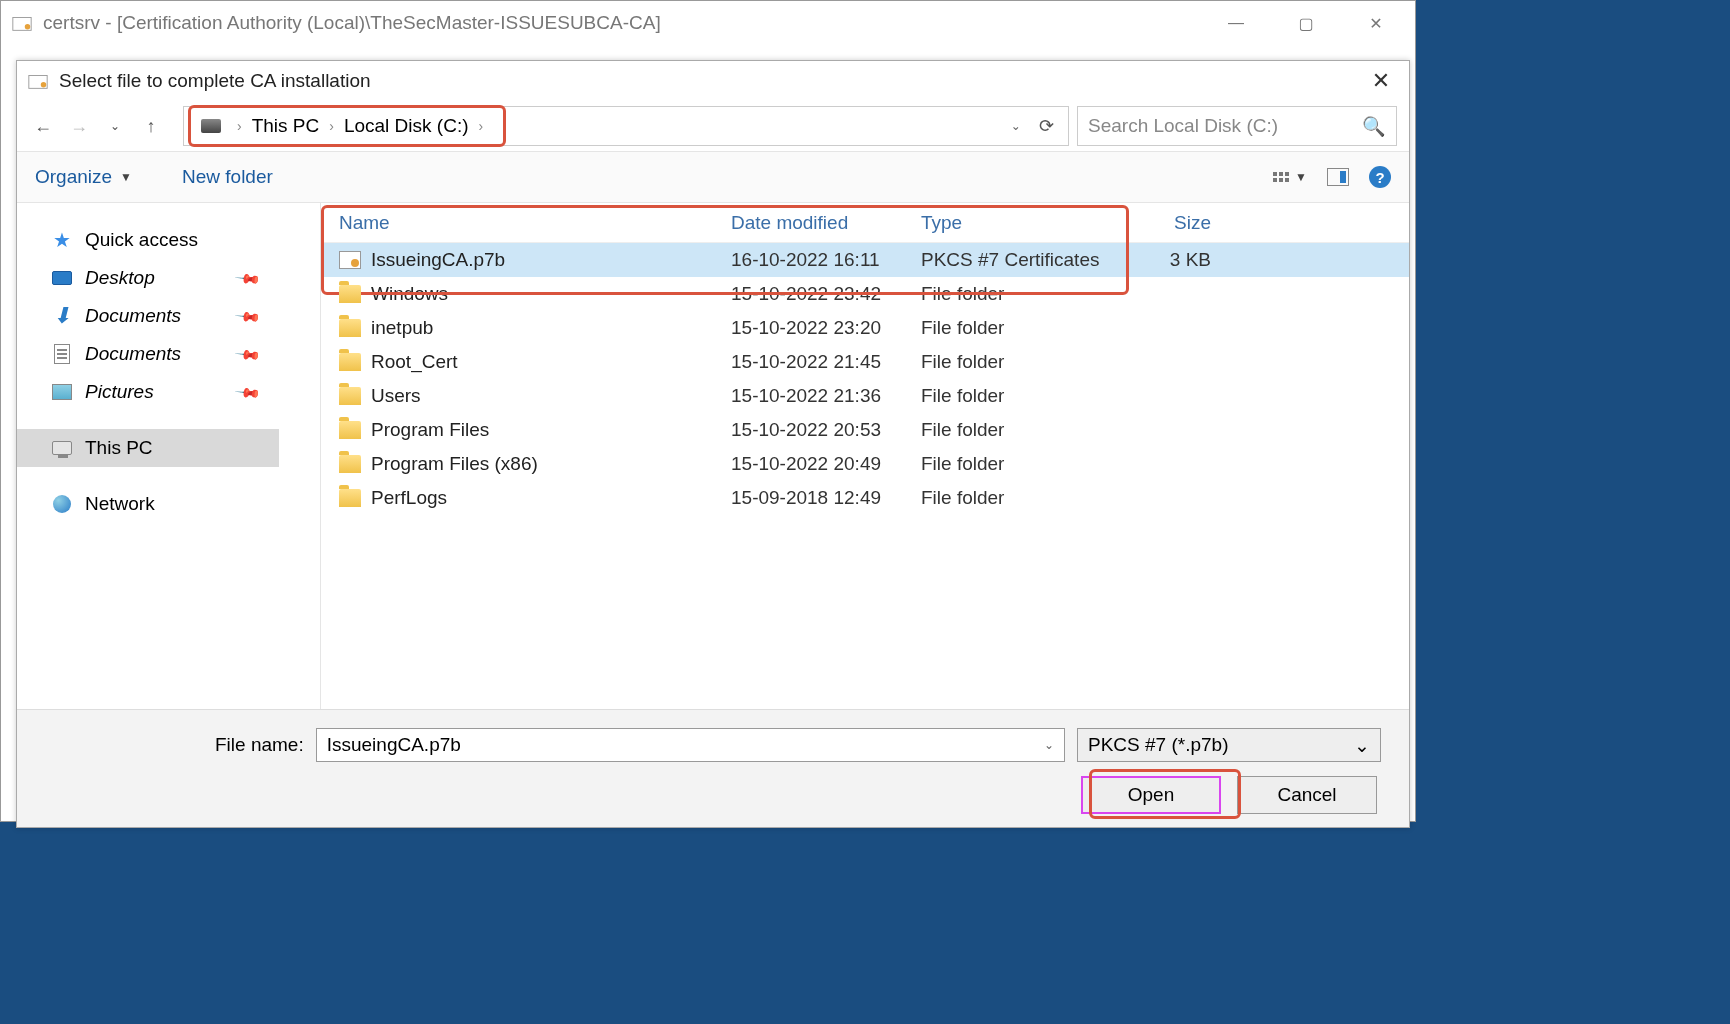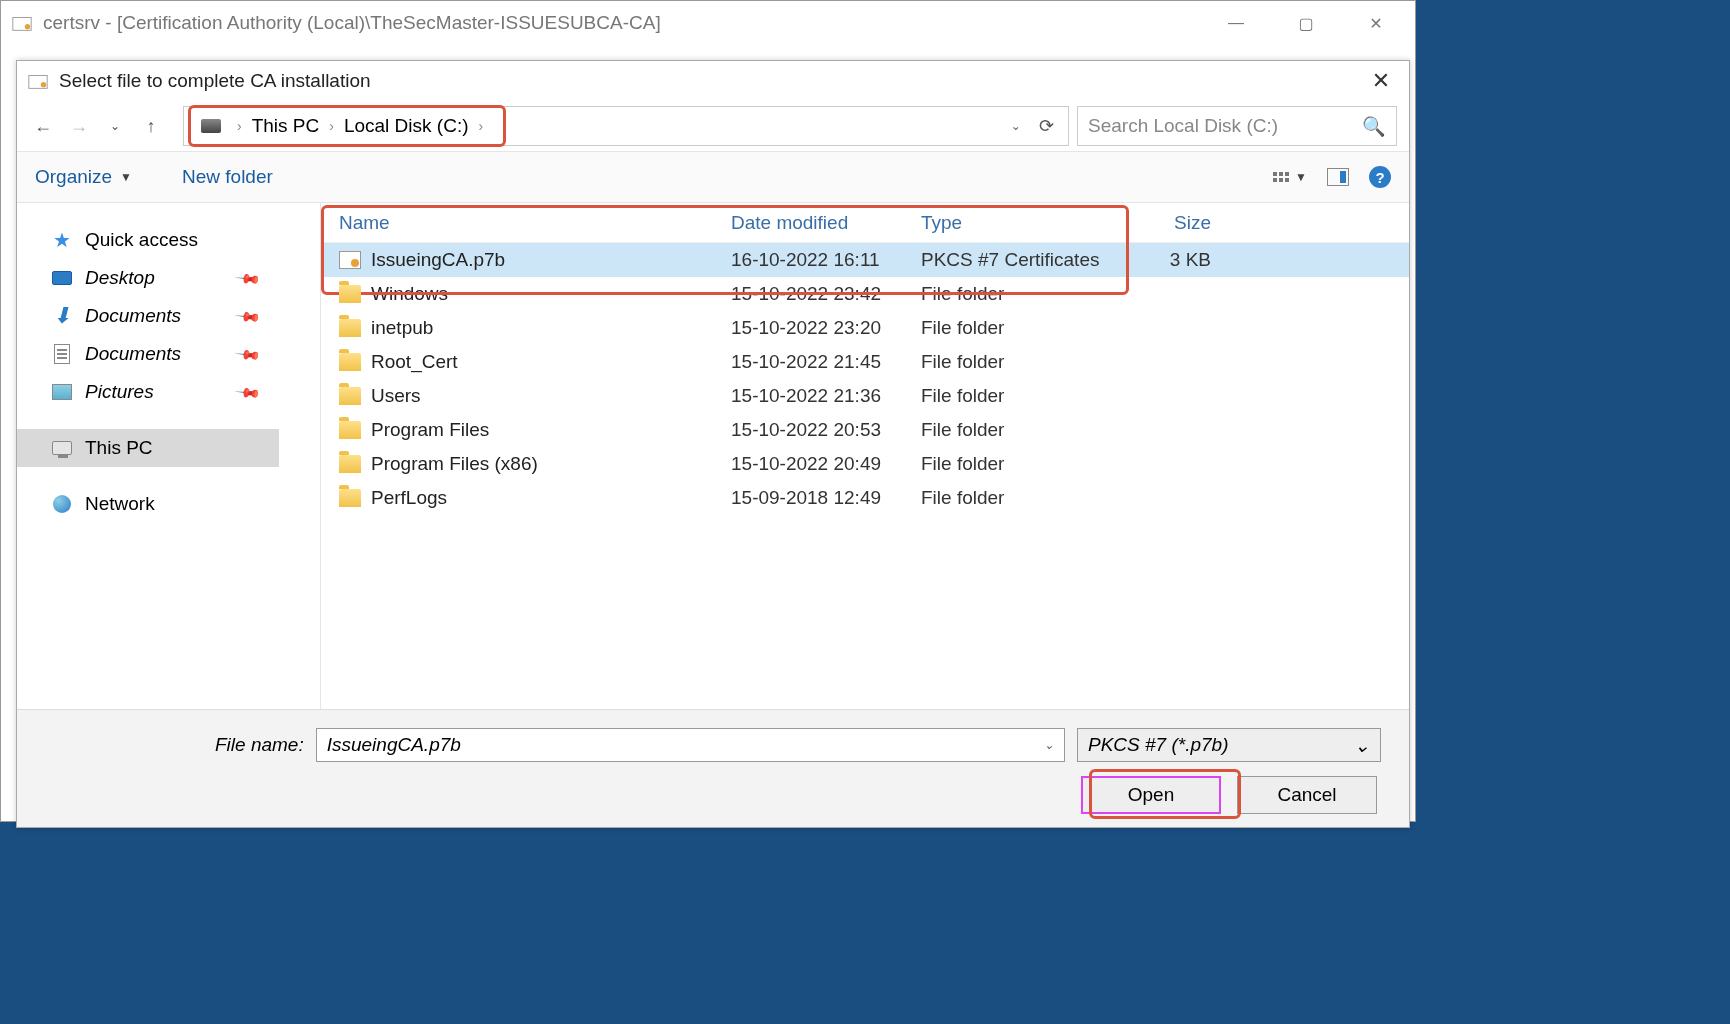--- a/index.html
+++ b/index.html
@@ -175,21 +175,21 @@
     .footer {
       height: 118px;
       border-top: 1px solid #ddd;
       background: #f3f3f3;
       padding: 18px 28px 12px;
       display: flex;
       flex-direction: column;
       gap: 14px;
       position: relative;
     }
-    .fn-row { display:flex; align-items:center; gap: 12px; font-size:19px;font-style:italic; }
+    .fn-row { display:flex; align-items:center; gap: 12px; font-size:19px; }
     .fn-label { margin-left: 170px; }
     .fn-input { flex: 1; height: 34px; border:1px solid #999; padding:0 10px; font-size:19px; display:flex; align-items:center; justify-content:space-between; background:#fff; }
     .fn-input .combo-arrow { color:#666; font-size:12px; }
     .filter-select { width: 304px; height:34px; border:1px solid #999; background:#eee; padding:0 10px; font-size:19px; display:flex; align-items:center; justify-content:space-between; }
     
     .btn-row { display:flex; justify-content:flex-end; gap: 16px; padding-right: 4px; }
     .btn { width: 140px; height: 38px; border:1px solid #999; background:#eee; font-size:19px; display:flex; align-items:center; justify-content:center; }
     .btn.primary { border: 2px solid #d946ef; }
     .open-highlight {
       position: absolute;

